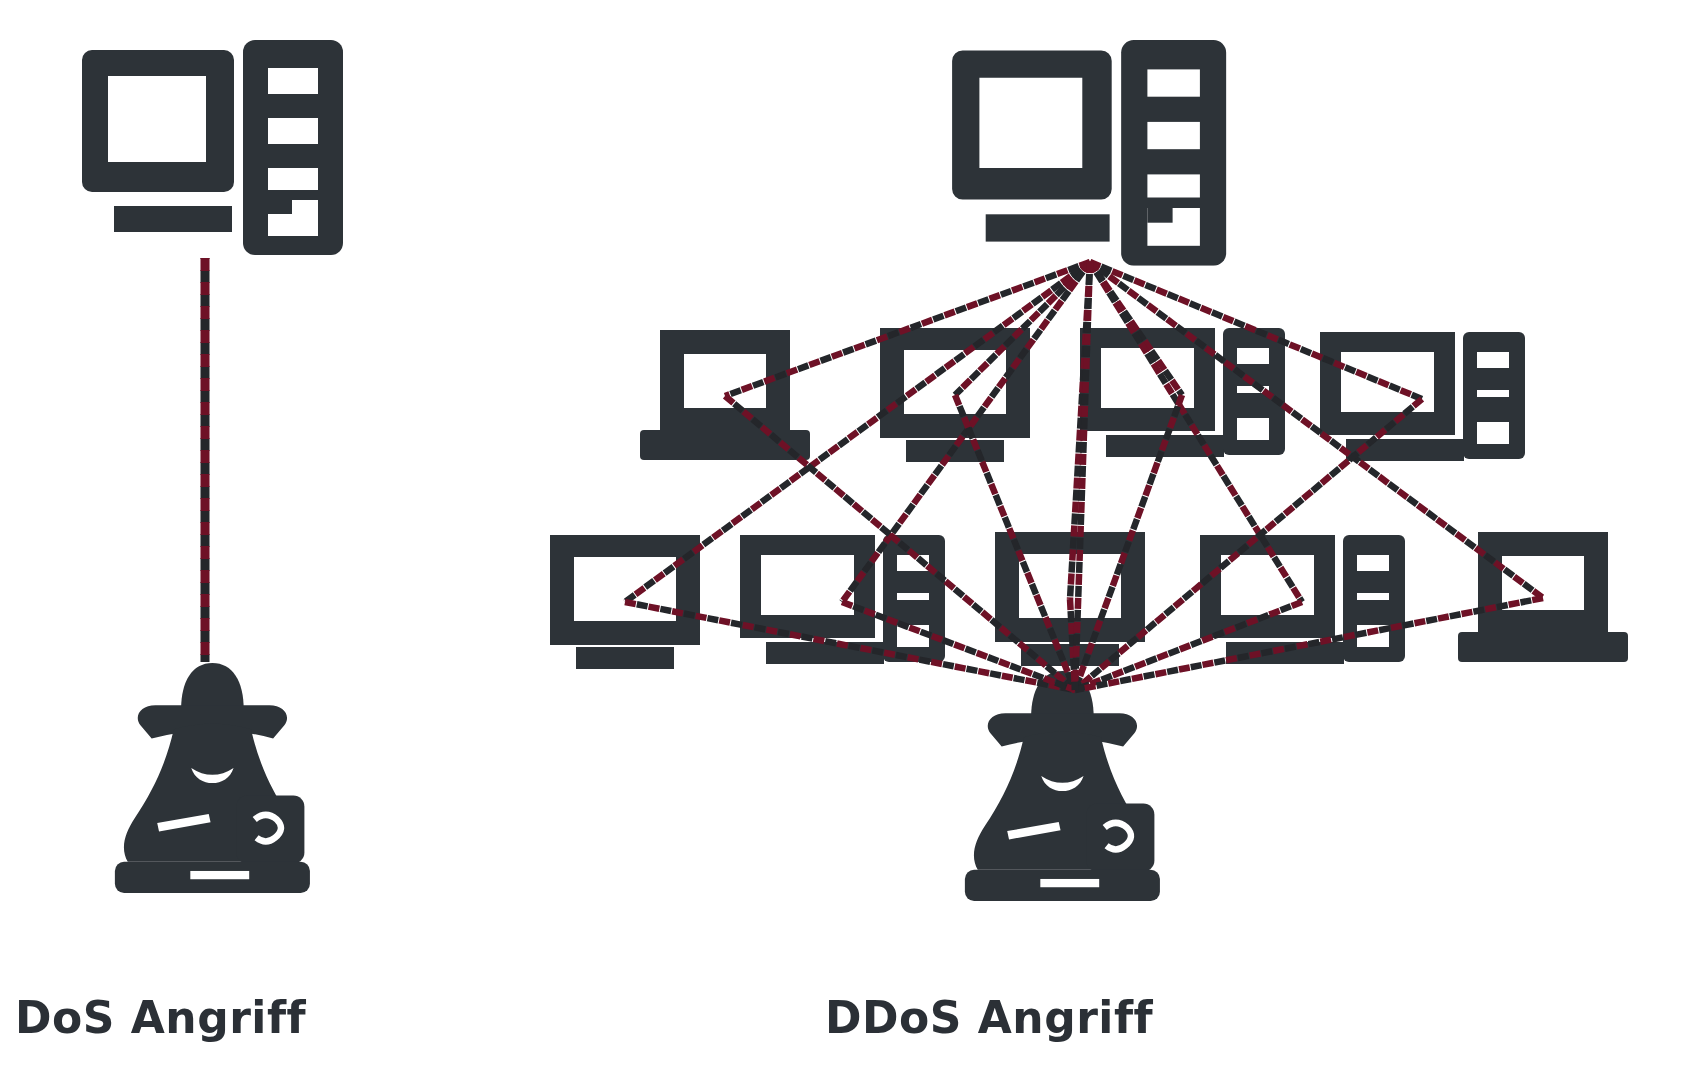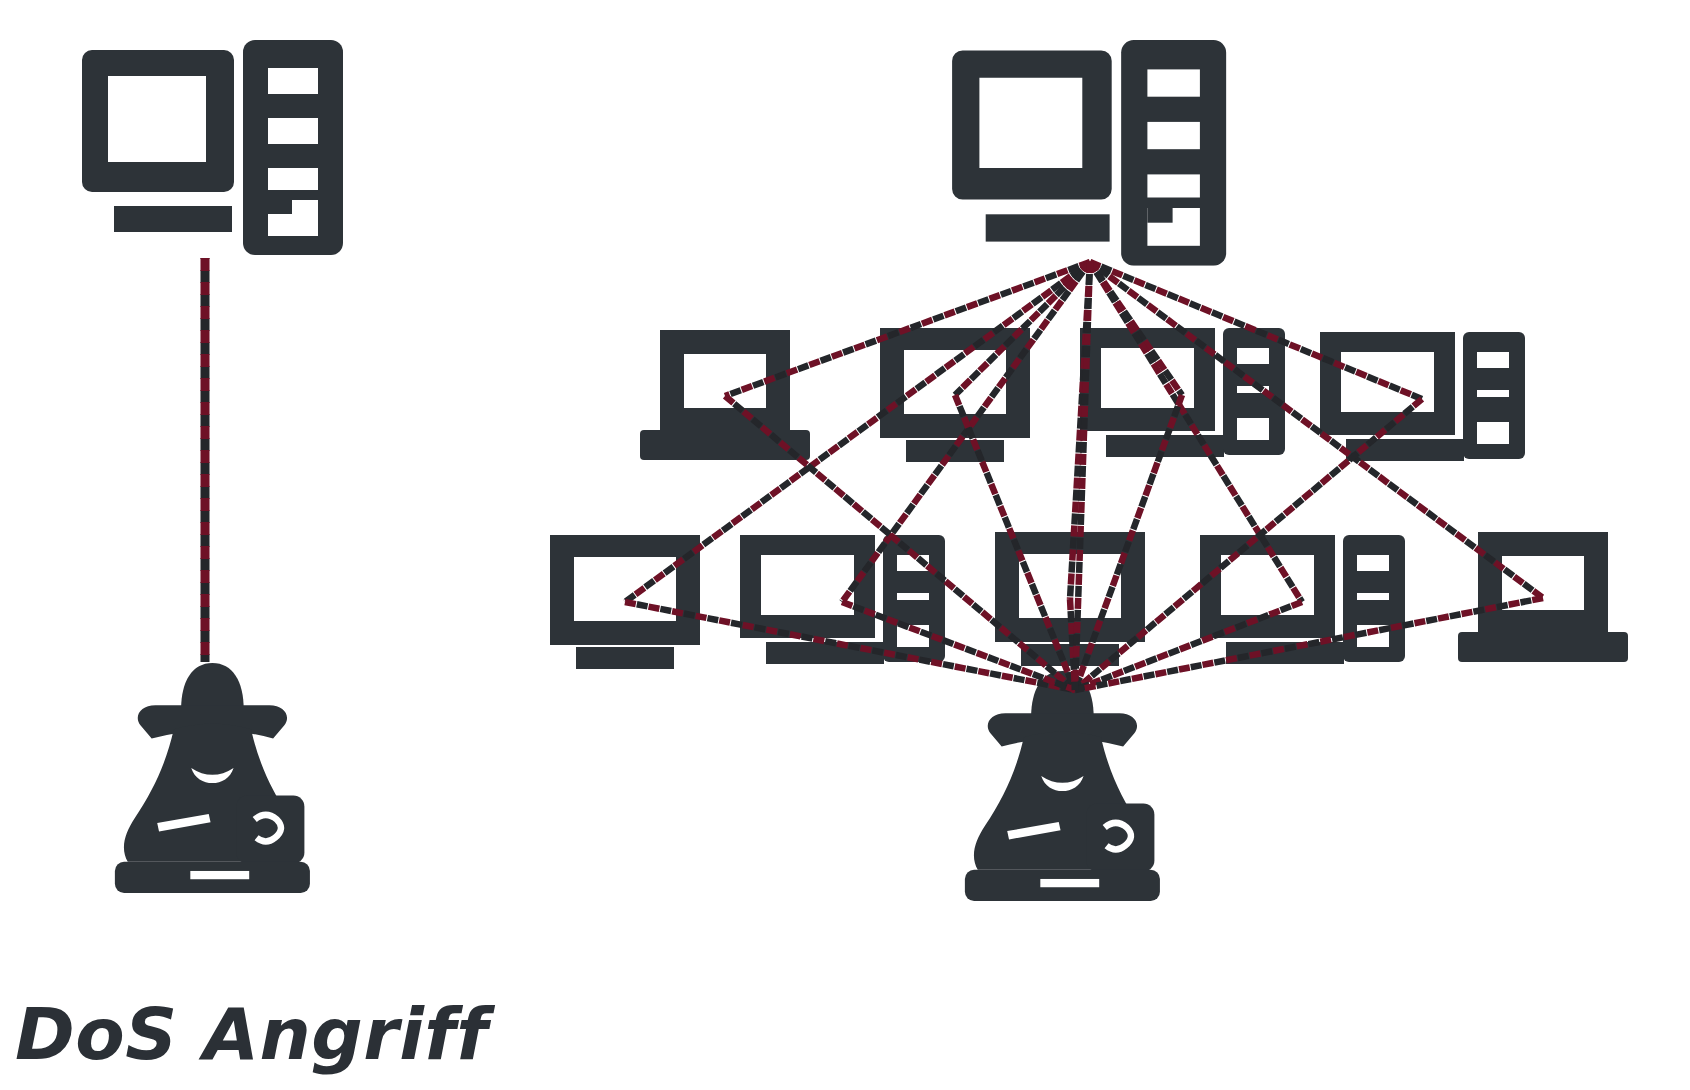--- a/index.html
+++ b/index.html
@@ -20,27 +20,25 @@
   .diagram-svg{position:absolute;left:0;top:0;width:1690px;height:1090px;}
   .conn line{fill:none;stroke-linecap:butt;stroke-width:6.5;}
   .conn .d1{stroke:var(--dash-dark);stroke-dasharray:11 13;stroke-dashoffset:12;}
   .conn .d2{stroke:var(--dash-red);stroke-dasharray:11 13;}
   .conn.thick line{stroke-width:9;}
   .conn.thick .d1{stroke-dasharray:13 11;stroke-dashoffset:12;}
   .conn.thick .d2{stroke-dasharray:13 11;}
   .caption{
     position:absolute;
     width:400px;
-    text-align:center;
     font-weight:bold;
-    font-size:72px;
+    font-size:44px;
     letter-spacing:0.5px;
     color:var(--label-text);
     white-space:nowrap;
-    font-style:italic;
   }
   .caption-dos{left:15px;top:992px;}
   .caption-ddos{left:825px;top:992px;}
 </style>
 </head>
 <body>
 
 <div class="stage">
 
   <svg class="diagram-svg" viewBox="0 0 1690 1090" xmlns="http://www.w3.org/2000/svg">
@@ -192,13 +190,14 @@
 
         <g class="conn">
           <line class="d1" x1="1090" y1="262" x2="1075" y2="690"></line>
             <line class="d2" x1="1090" y1="262" x2="1075" y2="690"></line>
           </g>
       </g>
     </g>
   </svg>
 
   <div class="caption caption-dos">DoS Angriff</div>
+  <div class="caption caption-ddos">DDoS Angriff</div>
 </div>
 
 </body></html>

